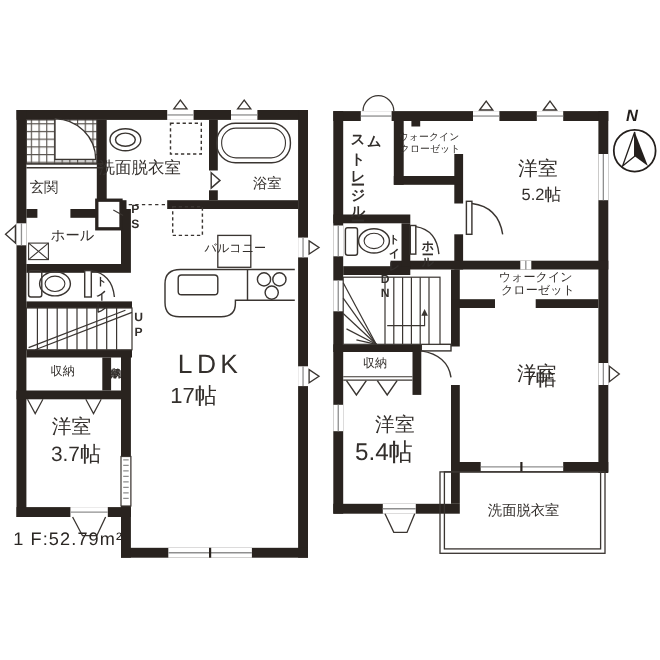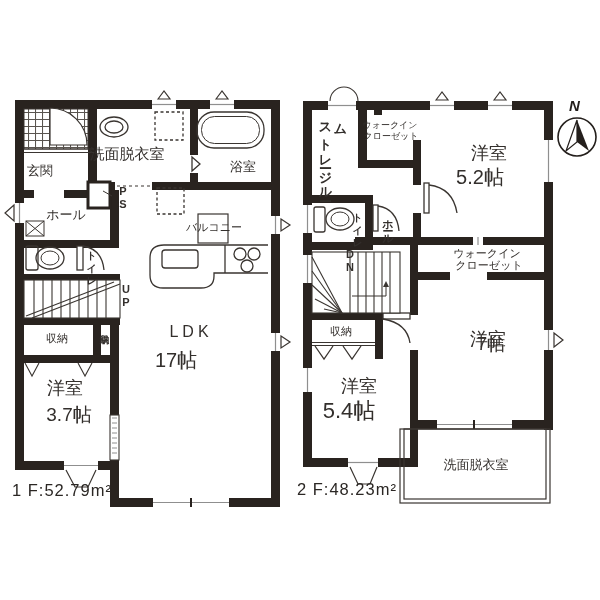--- a/index.html
+++ b/index.html
@@ -228,40 +228,39 @@
   </g>
 </svg>
 
   <div class="lbl" style="left:40px;top:170px;font-size:13px">玄関</div>
   <div class="lbl" style="left:127px;top:153px;font-size:15px">洗面脱衣室</div>
   <div class="lbl" style="left:243px;top:166px;font-size:13px">浴室</div>
   <div class="lbl" style="left:66px;top:214px;font-size:13px">ホール</div>
   <div class="vtext" style="left:86px;top:244px;font-size:10px">トイレ</div>
   <div class="vtext" style="left:117px;top:185px;font-size:11px">PS</div>
   <div class="lbl" style="left:214px;top:227px;font-size:11px">バルコニー</div>
-  <div class="lbl" style="left:191px;top:332px;font-size:16px;letter-spacing:4px">LDK</div>
+  <div class="lbl" style="left:191px;top:332px;font-size:24px;letter-spacing:4px">LDK</div>
   <div class="lbl" style="left:176px;top:360px;font-size:20px">17帖</div>
   <div class="vtext" style="left:120px;top:283px;font-size:11px">UP</div>
   <div class="lbl" style="left:57px;top:338px;font-size:11px">収納</div>
   <div class="vtext" style="left:100px;top:326px;font-size:9.5px">収納</div>
   <div class="lbl" style="left:65px;top:388px;font-size:18px">洋室</div>
   <div class="lbl" style="left:69px;top:414px;font-size:19px">3.7帖</div>
   <div class="area" style="left:12px;top:481px;font-size:16.5px">1 F:52.79m²</div>
 
   <div class="vlr" style="left:317px;top:114px;height:84px;font-size:13px">ストレージルーム</div>
   <div class="lbl" style="left:390px;top:125px;font-size:9px">ウォークイン</div>
   <div class="lbl" style="left:391px;top:136px;font-size:9px">クローゼット</div>
   <div class="lbl" style="left:489px;top:153px;font-size:18px">洋室</div>
-  <div class="lbl" style="left:480px;top:177px;font-size:20px">5.2帖</div>
+  <div class="lbl" style="left:492px;top:177px;font-size:15px">5.2帖</div>
   <div class="vtext" style="left:352px;top:206px;font-size:10px">トイレ</div>
   <div class="vtext" style="left:382px;top:212px;font-size:11px">ホール</div>
   <div class="vtext" style="left:344px;top:248px;font-size:11px">DN</div>
   <div class="lbl" style="left:341px;top:331px;font-size:11px">収納</div>
   <div class="lbl" style="left:487px;top:253px;font-size:11px">ウォークイン</div>
   <div class="lbl" style="left:489px;top:265px;font-size:11px">クローゼット</div>
   <div class="lbl" style="left:488px;top:339px;font-size:18px">洋室</div>
   <div class="lbl" style="left:491px;top:344px;font-size:18px">7帖</div>
   <div class="lbl" style="left:359px;top:386px;font-size:18px">洋室</div>
   <div class="lbl" style="left:349px;top:411px;font-size:22px">5.4帖</div>
   <div class="lbl" style="left:476px;top:464px;font-size:13px">洗面脱衣室</div>
-  <div class="area" style="left:297px;top:480px;font-size:16.5px">2 F:48.23m²</div>
   <div class="north" style="left:569px;top:97px;font-size:15px">N</div>
 </div>
 
 </body></html>

